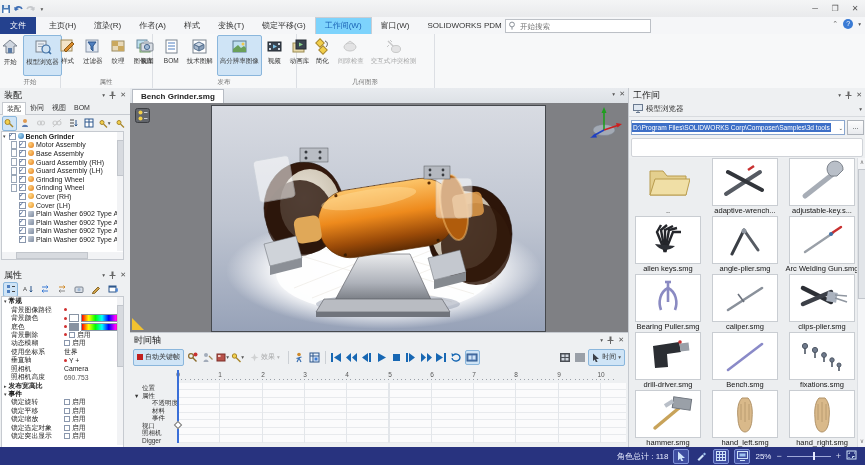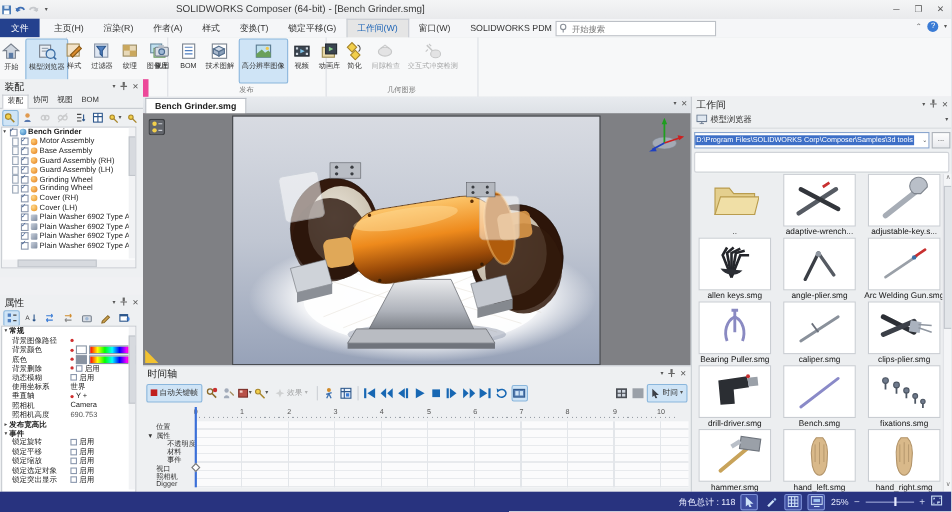--- a/index.html
+++ b/index.html
@@ -9,39 +9,39 @@
   .flex{display:flex;align-items:center;}
   
   #titlebar{left:0;top:0;width:865px;height:17px;background:linear-gradient(#f4f5f6,#e9eaec);border-bottom:1px solid #d4d6da;}
   #title{left:160px;top:0;height:17px;line-height:17px;font-size:9px;color:#3a3a3a;}
   .qat{width:12px;height:12px;display:flex;align-items:center;justify-content:center;}
   .winbtn{width:20px;height:15px;display:flex;align-items:center;justify-content:center;color:#555;font-size:8px;}
   
   #menubar{left:0;top:17px;width:865px;height:17px;background:#f5f6f8;border-bottom:1px solid #dfe2e6;}
   #filetab{left:0;top:0;width:36px;height:17px;background:#24418e;color:#fff;text-align:center;line-height:17px;font-size:8px;}
   .mtab{padding:0 9px;height:17px;line-height:17px;font-size:8px;color:#333;white-space:nowrap;}
-  .mtab.active{background:#e5e5e5;color:#1a62b5;border:1px solid #c9cdd4;border-bottom:none;line-height:15px;}
+  .mtab.active{background:#7dd3fc;color:#1a62b5;border:1px solid #c9cdd4;border-bottom:none;line-height:15px;}
   #searchbox{left:505px;top:2px;width:140px;height:12px;background:#fff;border:1px solid #bcc0c6;display:flex;align-items:center;padding:0 2px;}
   #searchbox input{border:none;outline:none;font-size:7.5px;width:120px;background:transparent;color:#333;font-family:inherit;}
   
   #ribbon{left:0;top:34px;width:865px;height:54px;background:#f7f8f9;border-bottom:1px solid #d5d8dd;}
   .rgroup{position:absolute;top:0;height:54px;border-right:1px solid #dcdfe4;}
   .rbtns{position:absolute;left:0;top:1px;right:0;height:41px;display:flex;align-items:stretch;justify-content:center;gap:1px;padding:0 2px;}
   .rbtn{display:flex;flex-direction:column;align-items:center;justify-content:flex-start;padding:1px 2px;border:1px solid transparent;border-radius:2px;}
   .rbtn svg{flex:none;margin:1px 0 1px;}
   .rbtn .rlabel{font-size:6.5px;color:#333;white-space:nowrap;line-height:7px;margin-top:1px;}
   .rbtn.active{background:#cfe4f6;border-color:#8ab6dc;}
   .rbtn.disabled{opacity:.42;filter:grayscale(1);}
   .rgl{position:absolute;left:0;bottom:1px;width:100%;text-align:center;font-size:6.5px;color:#777;}
   
   .phead{height:14px;display:flex;align-items:center;padding:0 4px;font-size:9px;color:#222;}
   .phbtns{margin-left:auto;display:flex;gap:4px;align-items:center;color:#555;font-size:7px;}
   .panel{background:#eef0f2;}
   
-  #assembly{left:0;top:72px;width:130px;height:180px;border-right:5px solid #ec4899;}
+  #assembly{left:0;top:88px;width:130px;height:180px;border-right:5px solid #ec4899;}
   .ptab{padding:0 4px;height:12px;line-height:12px;font-size:7px;color:#333;}
   .ptab.active{background:#fff;border:1px solid #c6cad0;border-bottom:none;}
   .tbico{width:13px;height:13px;display:flex;align-items:center;justify-content:center;border:1px solid transparent;border-radius:2px;}
   .tbico.active{background:#cfe4f6;border-color:#8ab6dc;}
   .tbico.dis{opacity:.35;filter:grayscale(1);}
   #tree{left:1px;top:43px;width:121px;height:127px;background:#fff;border:1px solid #c6cad0;overflow:hidden;}
   .trow{height:8.6px;display:flex;align-items:center;font-size:7px;white-space:nowrap;color:#222;}
   .trow.b{font-weight:bold;}
   .cb{width:5px;height:5px;border:1px solid #8a97ad;background:#fff;margin:0 1px;position:relative;flex:none;}
   .cb:after{content:"✓";position:absolute;left:-1px;top:-2.5px;font-size:6px;color:#2d4e86;}
@@ -123,21 +123,20 @@
           <path d="M1 3 L2.5 7 L6 5 Z" fill="#3f6fb5"></path>
         </svg>
       </span>
     <span class="qat">
         <svg width="11" height="10" opacity="0.4">
           <path d="M9 6 C8 2 3 2 2 5" fill="none" stroke="#8a8f96" stroke-width="1.6"></path>
           <path d="M10 3 L8.5 7 L5 5 Z" fill="#8a8f96"></path>
         </svg>
       </span>
     <span class="qat caret">▾</span>
-    <span class="abs" id="title">SOLIDWORKS Composer (64-bit) - [Bench Grinder.smg]</span>
     <span style="margin-left:auto;display:flex;">
       <span class="winbtn">─</span>
       <span class="winbtn">❐</span>
       <span class="winbtn">✕</span>
     </span>
   </div>
 
   <div class="abs" id="menubar">
     <div class="abs" id="filetab">文件</div>
     <div class="abs flex" style="left:40px;top:0;height:17px;">

